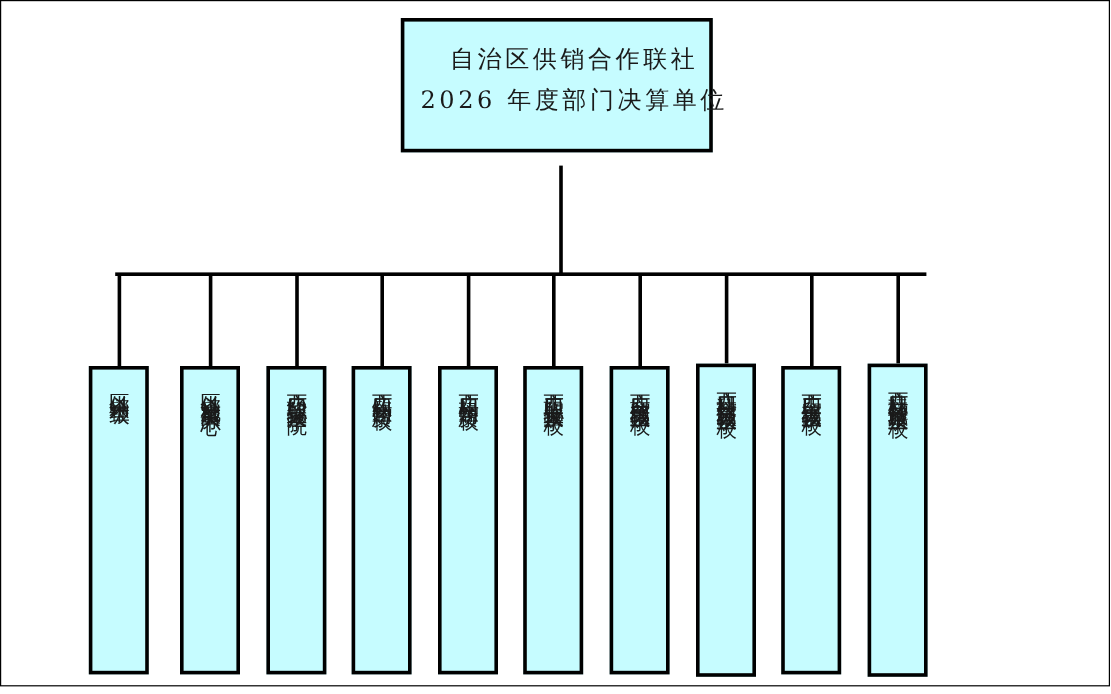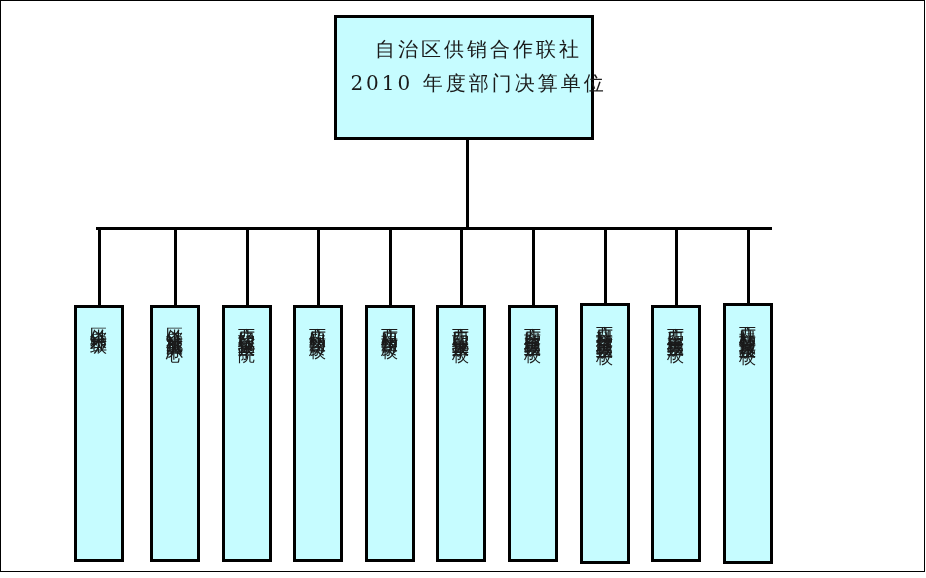--- a/index.html
+++ b/index.html
@@ -32,21 +32,21 @@
     box-sizing: border-box;
     pointer-events: none;
   }
 
   
   .root-box {
     position: absolute;
     left: 334px;
     top: 15px;
     width: 260px;
-    height: 125px;
+    height: 112px;
     background: #C6FCFF;
     border: 3px solid #000000;
     box-sizing: border-box;
     display: flex;
     flex-direction: column;
     align-items: center;
     justify-content: flex-start;
     padding-top: 14px;
     padding-left: 29px;
   }
@@ -109,21 +109,21 @@
 </style>
 </head>
 <body>
 
 <div id="canvas">
 
   <div class="page-frame"></div>
 
   <div class="root-box">
     <div class="root-line">自治区供销合作联社</div>
-    <div class="root-line">2010 年度部门决算单位</div>
+    <div class="root-line">2026 年度部门决算单位</div>
   </div>
 
   <div class="stem"></div>
   <div class="bus"></div>
 
   <div id="drops">
       <div class="drop" style="left: 98px; height: 76px;"></div>
       <div class="drop" style="left: 174px; height: 76px;"></div>
       <div class="drop" style="left: 246px; height: 76px;"></div>
       <div class="drop" style="left: 317px; height: 76px;"></div>

